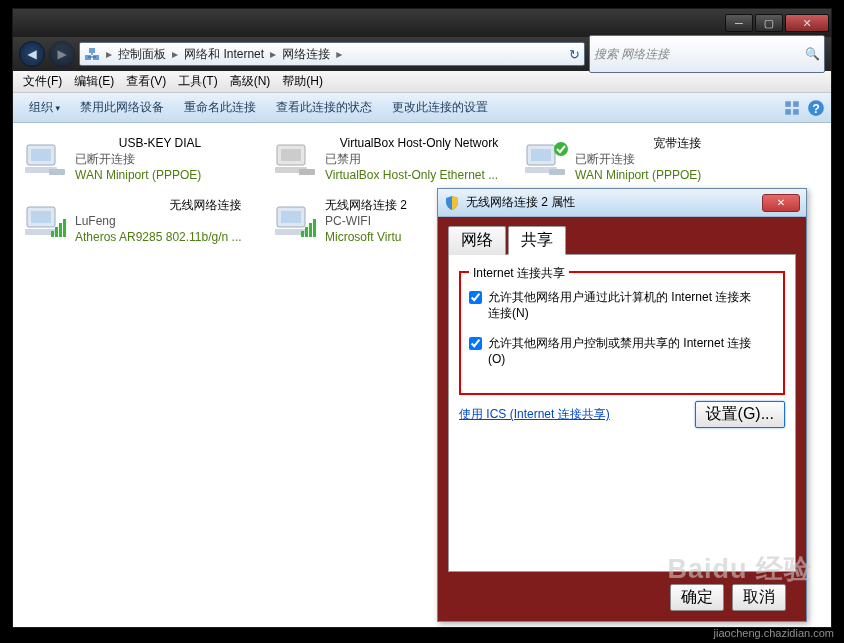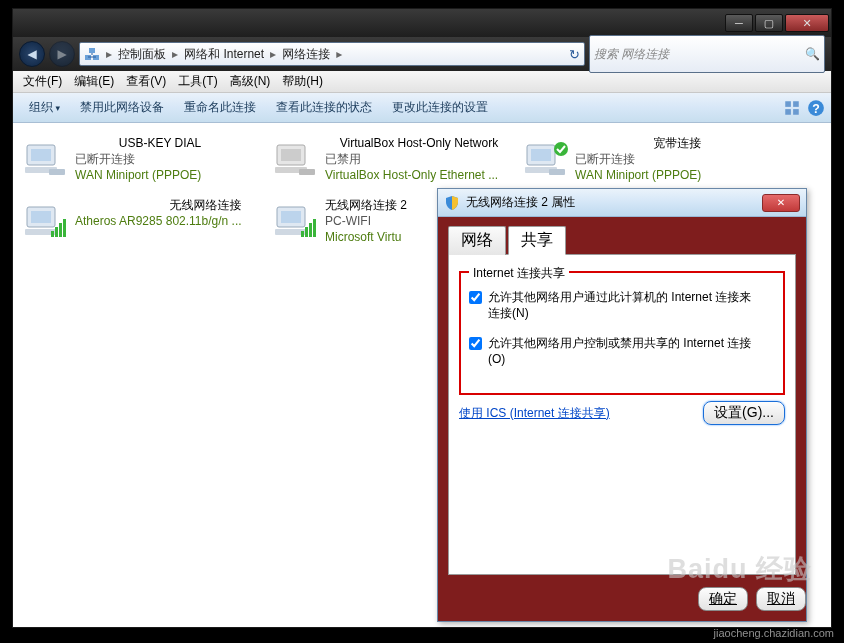--- a/index.html
+++ b/index.html
@@ -53,23 +53,23 @@
     .tabs { display: flex; position: relative; top: 1px; }
     .tab { font-size: 16px; padding: 3px 12px; background: linear-gradient(#fafafa,#e6e6e6); border: 1px solid #9a9a9a; border-bottom: none; margin-right: 2px; border-radius: 2px 2px 0 0; cursor: default; }
     .tab.active { background: #fff; border-bottom: 1px solid #fff; }
     .tabpane { flex:1; background: #fff; border: 1px solid #9a9a9a; padding: 10px 10px; font-size: 12px; }
     .group { border: 2px solid #d80000; padding: 10px 24px 12px 8px; position: relative; margin-top: 6px; }
     .grouplegend { position: absolute; top: -8px; left: 8px; background: #fff; padding: 0 4px; font-size: 12px; }
     .chkrow { display: flex; align-items: flex-start; margin: 6px 0 14px 0; line-height: 16px; }
     .chkrow input { margin: 2px 6px 0 0; }
     .linkrow { display:flex; align-items:center; margin-top:6px; }
     .linkrow a { color: #0046c8; font-size: 12px; }
-    .btn { font-size: 14px; padding: 2px 10px; background: linear-gradient(#fdfdfd,#e3e3e3); border: 1px solid #8a8a8a; border-radius: 8px; cursor: default; }
+    .btn { font-size: 16px; padding: 2px 10px; background: linear-gradient(#fdfdfd,#e3e3e3); border: 1px solid #8a8a8a; border-radius: 2px; cursor: default; }
     .btn.settings { border-color: #1a6ed8; box-shadow: 0 0 2px #4a9aff; }
-    .dlgfoot { display:flex; justify-content:flex-end; gap:8px; padding: 8px 0 10px 0; text-decoration: underline; }
+    .dlgfoot { display:flex; justify-content:flex-end; gap:8px; padding: 8px 20px 10px 0; }
 
     
     .wm { position: absolute; color: rgba(200,200,200,.6); font-size: 27px; pointer-events: none; }
     .wm1 { right: 32px; bottom: 56px; font-weight: bold; letter-spacing: 1px; }
     .wm2 { right: 10px; bottom: 4px; font-size: 11px; color: rgba(180,180,180,.8); }
   </style>
 </head>
 <body>
 
 <div class="window">
@@ -188,20 +188,21 @@
               <rect x="2" y="32" width="32" height="6" rx="1" fill="#cfd8e2"></rect>
               <g fill="#3ab53a">
                 <rect x="28" y="34" width="3" height="6"></rect>
                 <rect x="32" y="30" width="3" height="10"></rect>
                 <rect x="36" y="26" width="3" height="14"></rect>
                 <rect x="40" y="22" width="3" height="18"></rect>
               </g>
             </svg></div>
           <div class="conntxt">
             <div class="t1">无线网络连接</div>
+            <div class="t2">LuFeng</div>
             <div class="t3">Atheros AR9285 802.11b/g/n ...</div>
           </div>
         </div>
         <div class="conn">
           <div class="connicon"><svg viewBox="0 0 46 46">
               <rect x="4" y="10" width="28" height="20" rx="2" fill="#dfe8f2" stroke="#9ab"></rect>
               <rect x="8" y="14" width="20" height="12" fill="#bcd4ec"></rect>
               <rect x="2" y="32" width="32" height="6" rx="1" fill="#cfd8e2"></rect>
               <g fill="#3ab53a">
                 <rect x="28" y="34" width="3" height="6"></rect>

